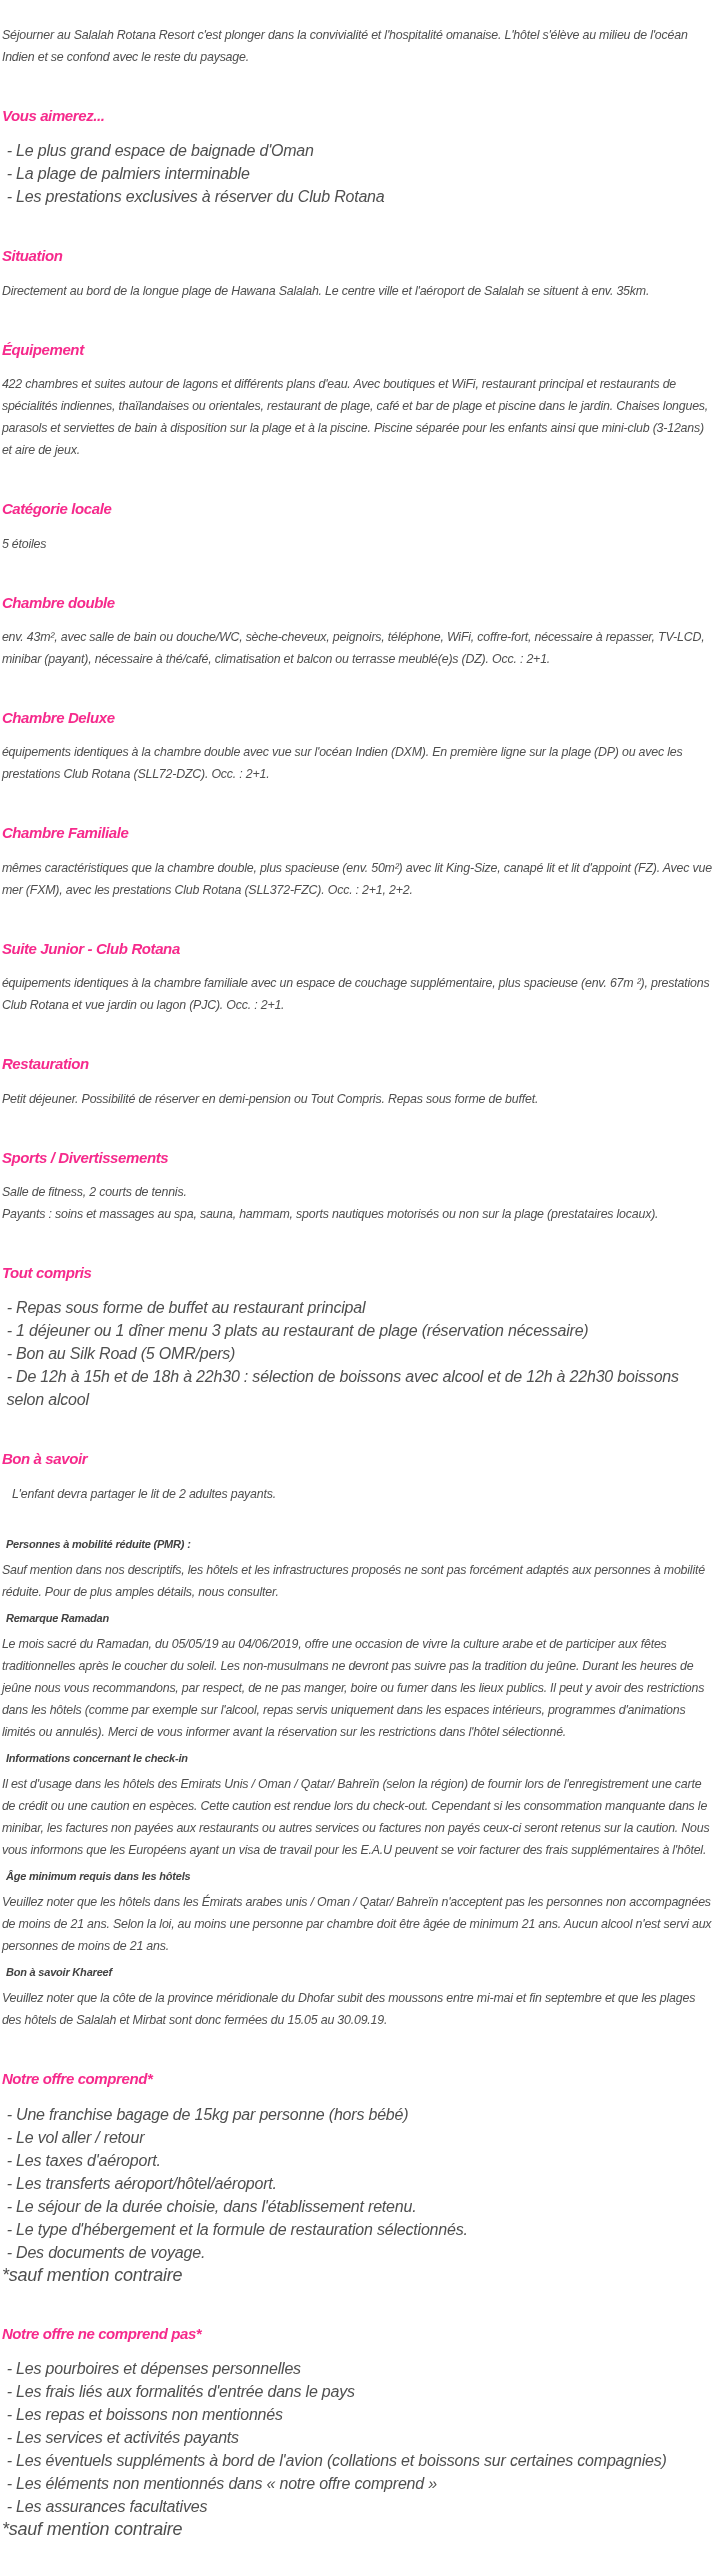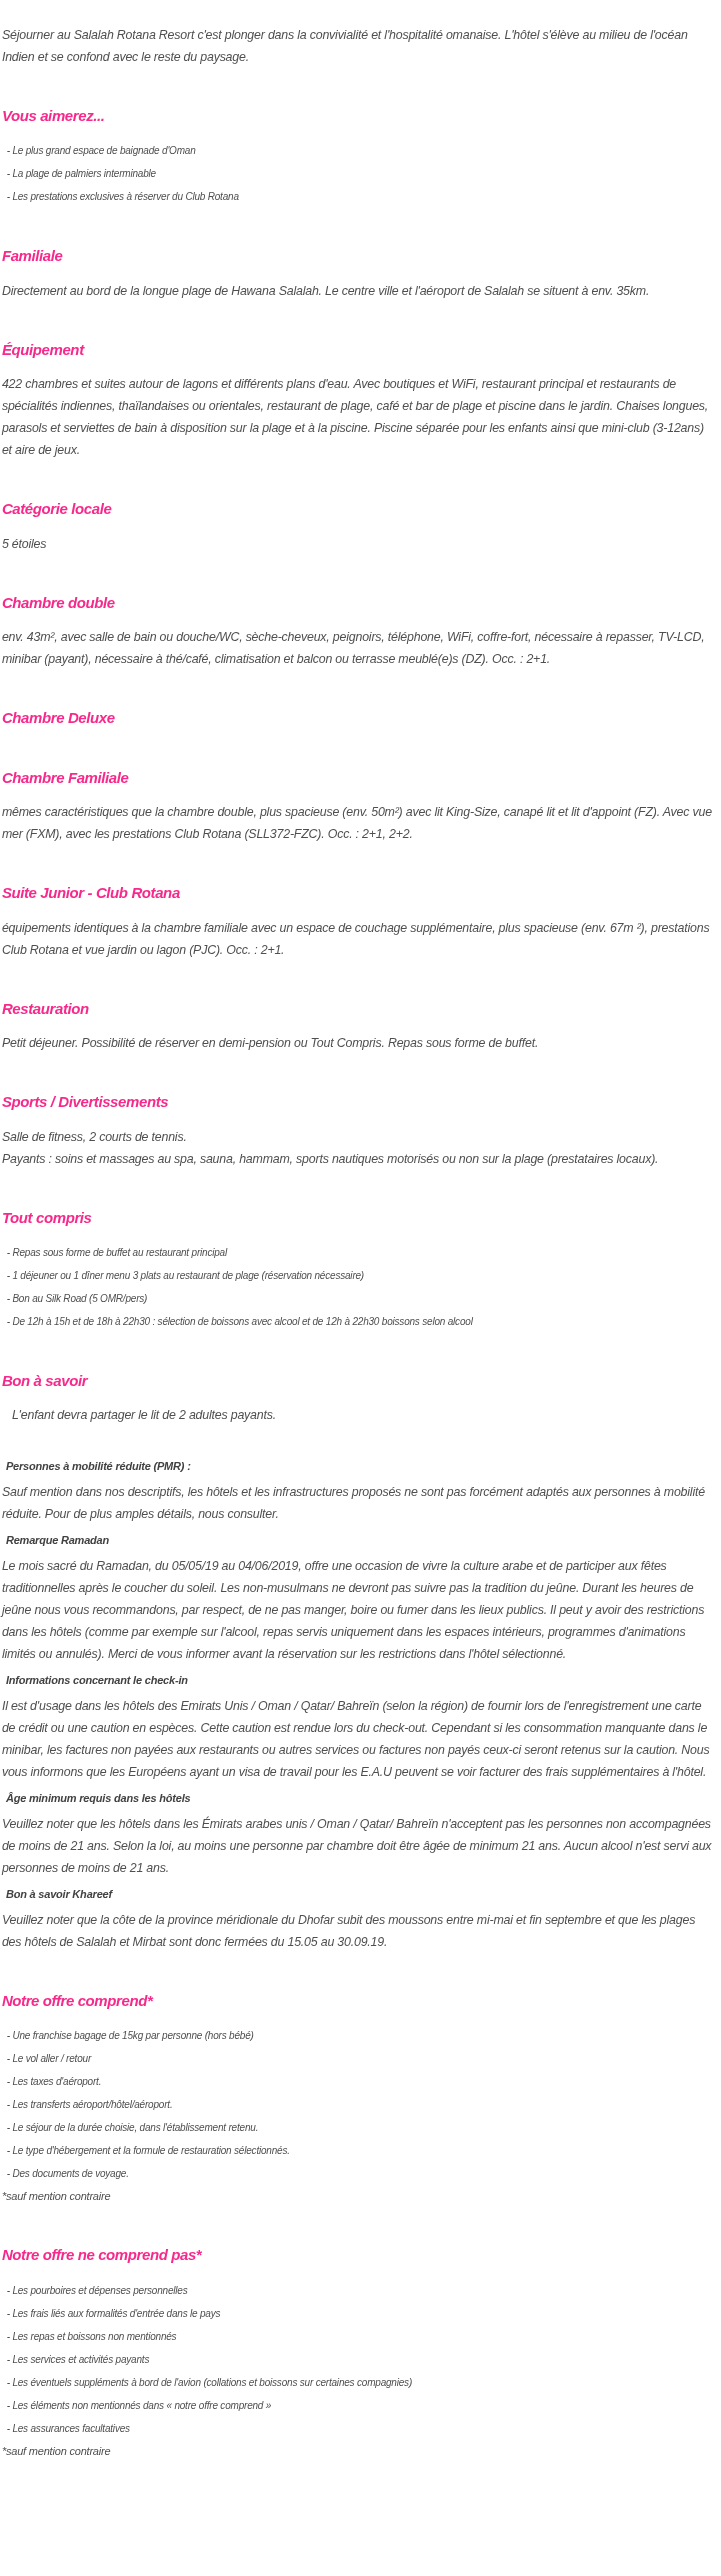--- a/index.html
+++ b/index.html
@@ -34,26 +34,26 @@
     font-style: italic;
     letter-spacing: -0.4px;
     margin: 35px 0 11.4px 0;
   }
   .list {
     margin: 0;
     padding: 0 0 0 4.8px;
     list-style: none;
   }
   .list .li {
-    font-size: 10px;
+    font-size: 16px;
     line-height: 23px;
     letter-spacing: -0.2px;
   }
   .footnote {
-    font-size: 11px;
+    font-size: 18px;
     line-height: 22px;
     letter-spacing: -0.2px;
     margin: 0;
   }
   .blocks {
     margin-top: 28.6px;
   }
   .block-label {
     font-weight: 700;
     color: #424242;
@@ -73,33 +73,34 @@
 
   <p class="body-text">Séjourner au Salalah Rotana Resort c'est plonger dans la convivialité et l'hospitalité omanaise. L'hôtel s'élève au milieu de l'océan Indien et se confond avec le reste du paysage.</p>
 
   <h2 class="section-title">Vous aimerez...</h2>
   <div class="list">
     <div class="li">- Le plus grand espace de baignade d'Oman</div>
     <div class="li">- La plage de palmiers interminable</div>
     <div class="li">- Les prestations exclusives à réserver du Club Rotana</div>
   </div>
 
-  <h2 class="section-title">Familiale</h2>
+  <h2 class="section-title">Situation</h2>
   <p class="body-text">Directement au bord de la longue plage de Hawana Salalah. Le centre ville et l'aéroport de Salalah se situent à env. 35km.</p>
 
   <h2 class="section-title">Équipement</h2>
   <p class="body-text">422 chambres et suites autour de lagons et différents plans d'eau. Avec boutiques et WiFi, restaurant principal et restaurants de spécialités indiennes, thaïlandaises ou orientales, restaurant de plage, café et bar de plage et piscine dans le jardin. Chaises longues, parasols et serviettes de bain à disposition sur la plage et à la piscine. Piscine séparée pour les enfants ainsi que mini-club (3-12ans) et aire de jeux.</p>
 
   <h2 class="section-title">Catégorie locale</h2>
   <p class="body-text">5 étoiles</p>
 
   <h2 class="section-title">Chambre double</h2>
   <p class="body-text">env. 43m², avec salle de bain ou douche/WC, sèche-cheveux, peignoirs, téléphone, WiFi, coffre-fort, nécessaire à repasser, TV-LCD, minibar (payant), nécessaire à thé/café, climatisation et balcon ou terrasse meublé(e)s (DZ). Occ. : 2+1.</p>
 
   <h2 class="section-title">Chambre Deluxe</h2>
+  <p class="body-text">équipements identiques à la chambre double avec vue sur l'océan Indien (DXM). En première ligne sur la plage (DP) ou avec les prestations Club Rotana (SLL72-DZC). Occ. : 2+1.</p>
 
   <h2 class="section-title">Chambre Familiale</h2>
   <p class="body-text">mêmes caractéristiques que la chambre double, plus spacieuse (env. 50m²) avec lit King-Size, canapé lit et lit d'appoint (FZ). Avec vue mer (FXM), avec les prestations Club Rotana (SLL372-FZC). Occ. : 2+1, 2+2.</p>
 
   <h2 class="section-title">Suite Junior - Club Rotana</h2>
   <p class="body-text">équipements identiques à la chambre familiale avec un espace de couchage supplémentaire, plus spacieuse (env. 67m ²), prestations Club Rotana et vue jardin ou lagon (PJC). Occ. : 2+1.</p>
 
   <h2 class="section-title">Restauration</h2>
   <p class="body-text">Petit déjeuner. Possibilité de réserver en demi-pension ou Tout Compris. Repas sous forme de buffet.</p>
 

